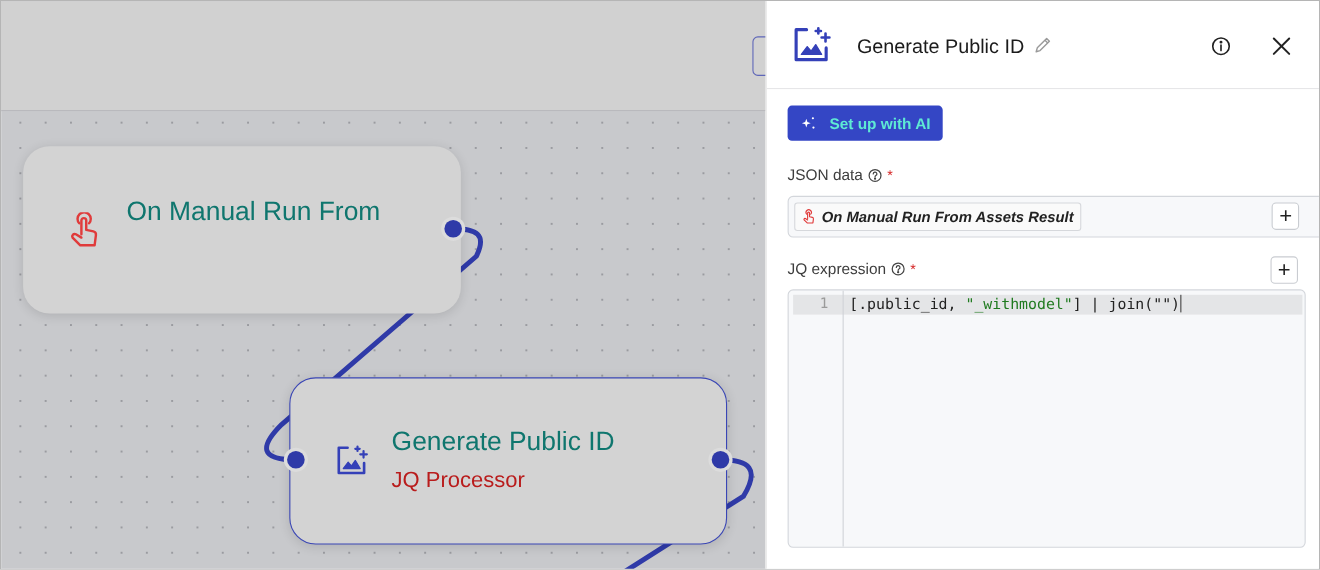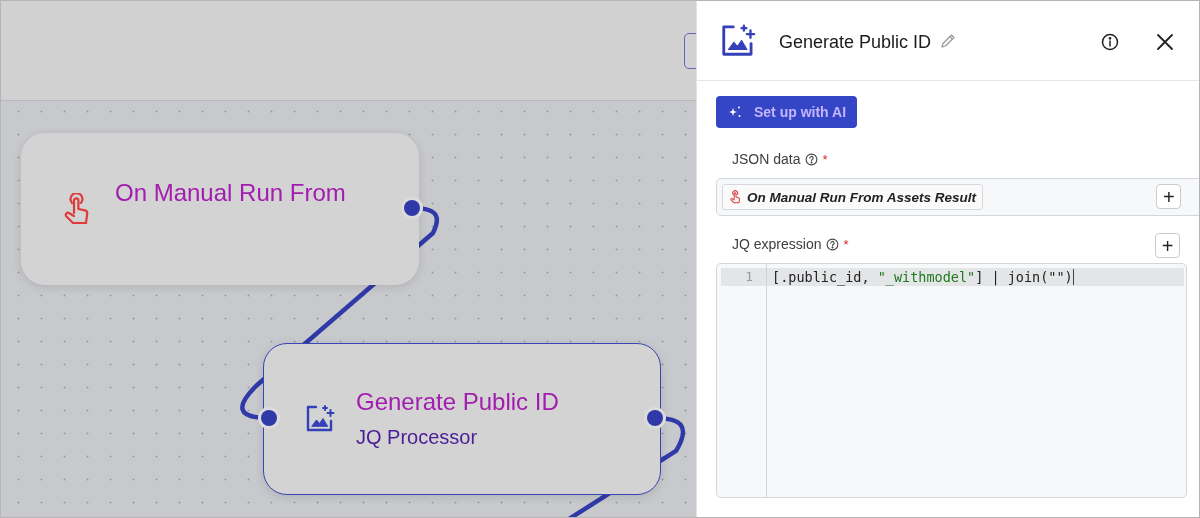--- a/index.html
+++ b/index.html
@@ -42,22 +42,22 @@
     display: flex; align-items: center;
   }
   .node-trigger { left: 20px; top: 132px; width: 398px; height: 152px; }
   .node-jq { left: 262px; top: 342px; width: 398px; height: 152px; border: 1.5px solid #3a46b5; }
   .node-icon { position: absolute; }
   .node-trigger .node-icon { left: 40px; top: 60px; }
   .node-jq .node-icon { left: 40px; top: 58px; }
   .node-text { position: absolute; }
   .node-trigger .node-text { left: 94px; top: 42px; }
   .node-jq .node-text { left: 92px; top: 40px; }
-  .node-title { font-size: 24px; line-height: 36px; color: #a21caf; }
-  .node-subtitle { font-size: 20px; line-height: 30px; color: #4c1d95; margin-top: 2px; }
+  .node-title { font-size: 24px; line-height: 36px; color: #0f766e; }
+  .node-subtitle { font-size: 20px; line-height: 30px; color: #b91c1c; margin-top: 2px; }
   .port {
     position: absolute; width: 16px; height: 16px; border-radius: 50%;
     background: #2f3aa8; box-shadow: 0 0 0 3px #dcdcdc;
   }
 
   
   .panel {
     position: absolute; left: 695px; top: 0; width: 505px; height: 518px;
     background: #ffffff;
     border-left: 1px solid #e3e3e3;
@@ -69,29 +69,29 @@
   .panel-header .hdr-icon { position: absolute; left: 22px; top: 20px; }
   .panel-title {
     position: absolute; left: 82px; top: 29px;
     font-size: 18px; color: #1b1b1b; line-height: 24px;
   }
   .edit-icon { position: absolute; left: 243px; top: 32px; }
   .info-button { position: absolute; left: 402px; top: 30px; width: 22px; height: 22px; }
   .close-button { position: absolute; left: 457px; top: 30px; width: 22px; height: 22px; }
   .ai-button {
     position: absolute; left: 19px; top: 95px; height: 32px; width: 141px;
-    background: #3446c5; color: #c4b5fd; border-radius: 4px;
+    background: #3446c5; color: #5eead4; border-radius: 4px;
     display: flex; align-items: center; padding-left: 12px;
     font-size: 14px; font-weight: bold;
   }
   .ai-button .sparkle { margin-right: 12px; display: inline-flex; }
   .field-label {
     position: absolute; left: 19px;
     font-size: 14px; color: #3d3d3d;
-    display: flex; align-items: center; margin-left: 16px;
+    display: flex; align-items: center;
   }
   .field-label .help { margin-left: 5px; display: inline-flex; }
   .field-label .req { color: #d62828; margin-left: 4px; font-size: 13px; }
   .json-box {
     position: absolute; left: 19px; top: 177px; width: 553px; height: 38px;
     border: 1px solid #d3d6db; border-radius: 5px; background: #f7f8fa; font-style: italic;
   }
   .chip {
     position: absolute; left: 5px; top: 5px; height: 26px;
     border: 1px solid #d6d8dc; border-radius: 3px; background: #fafafa;

